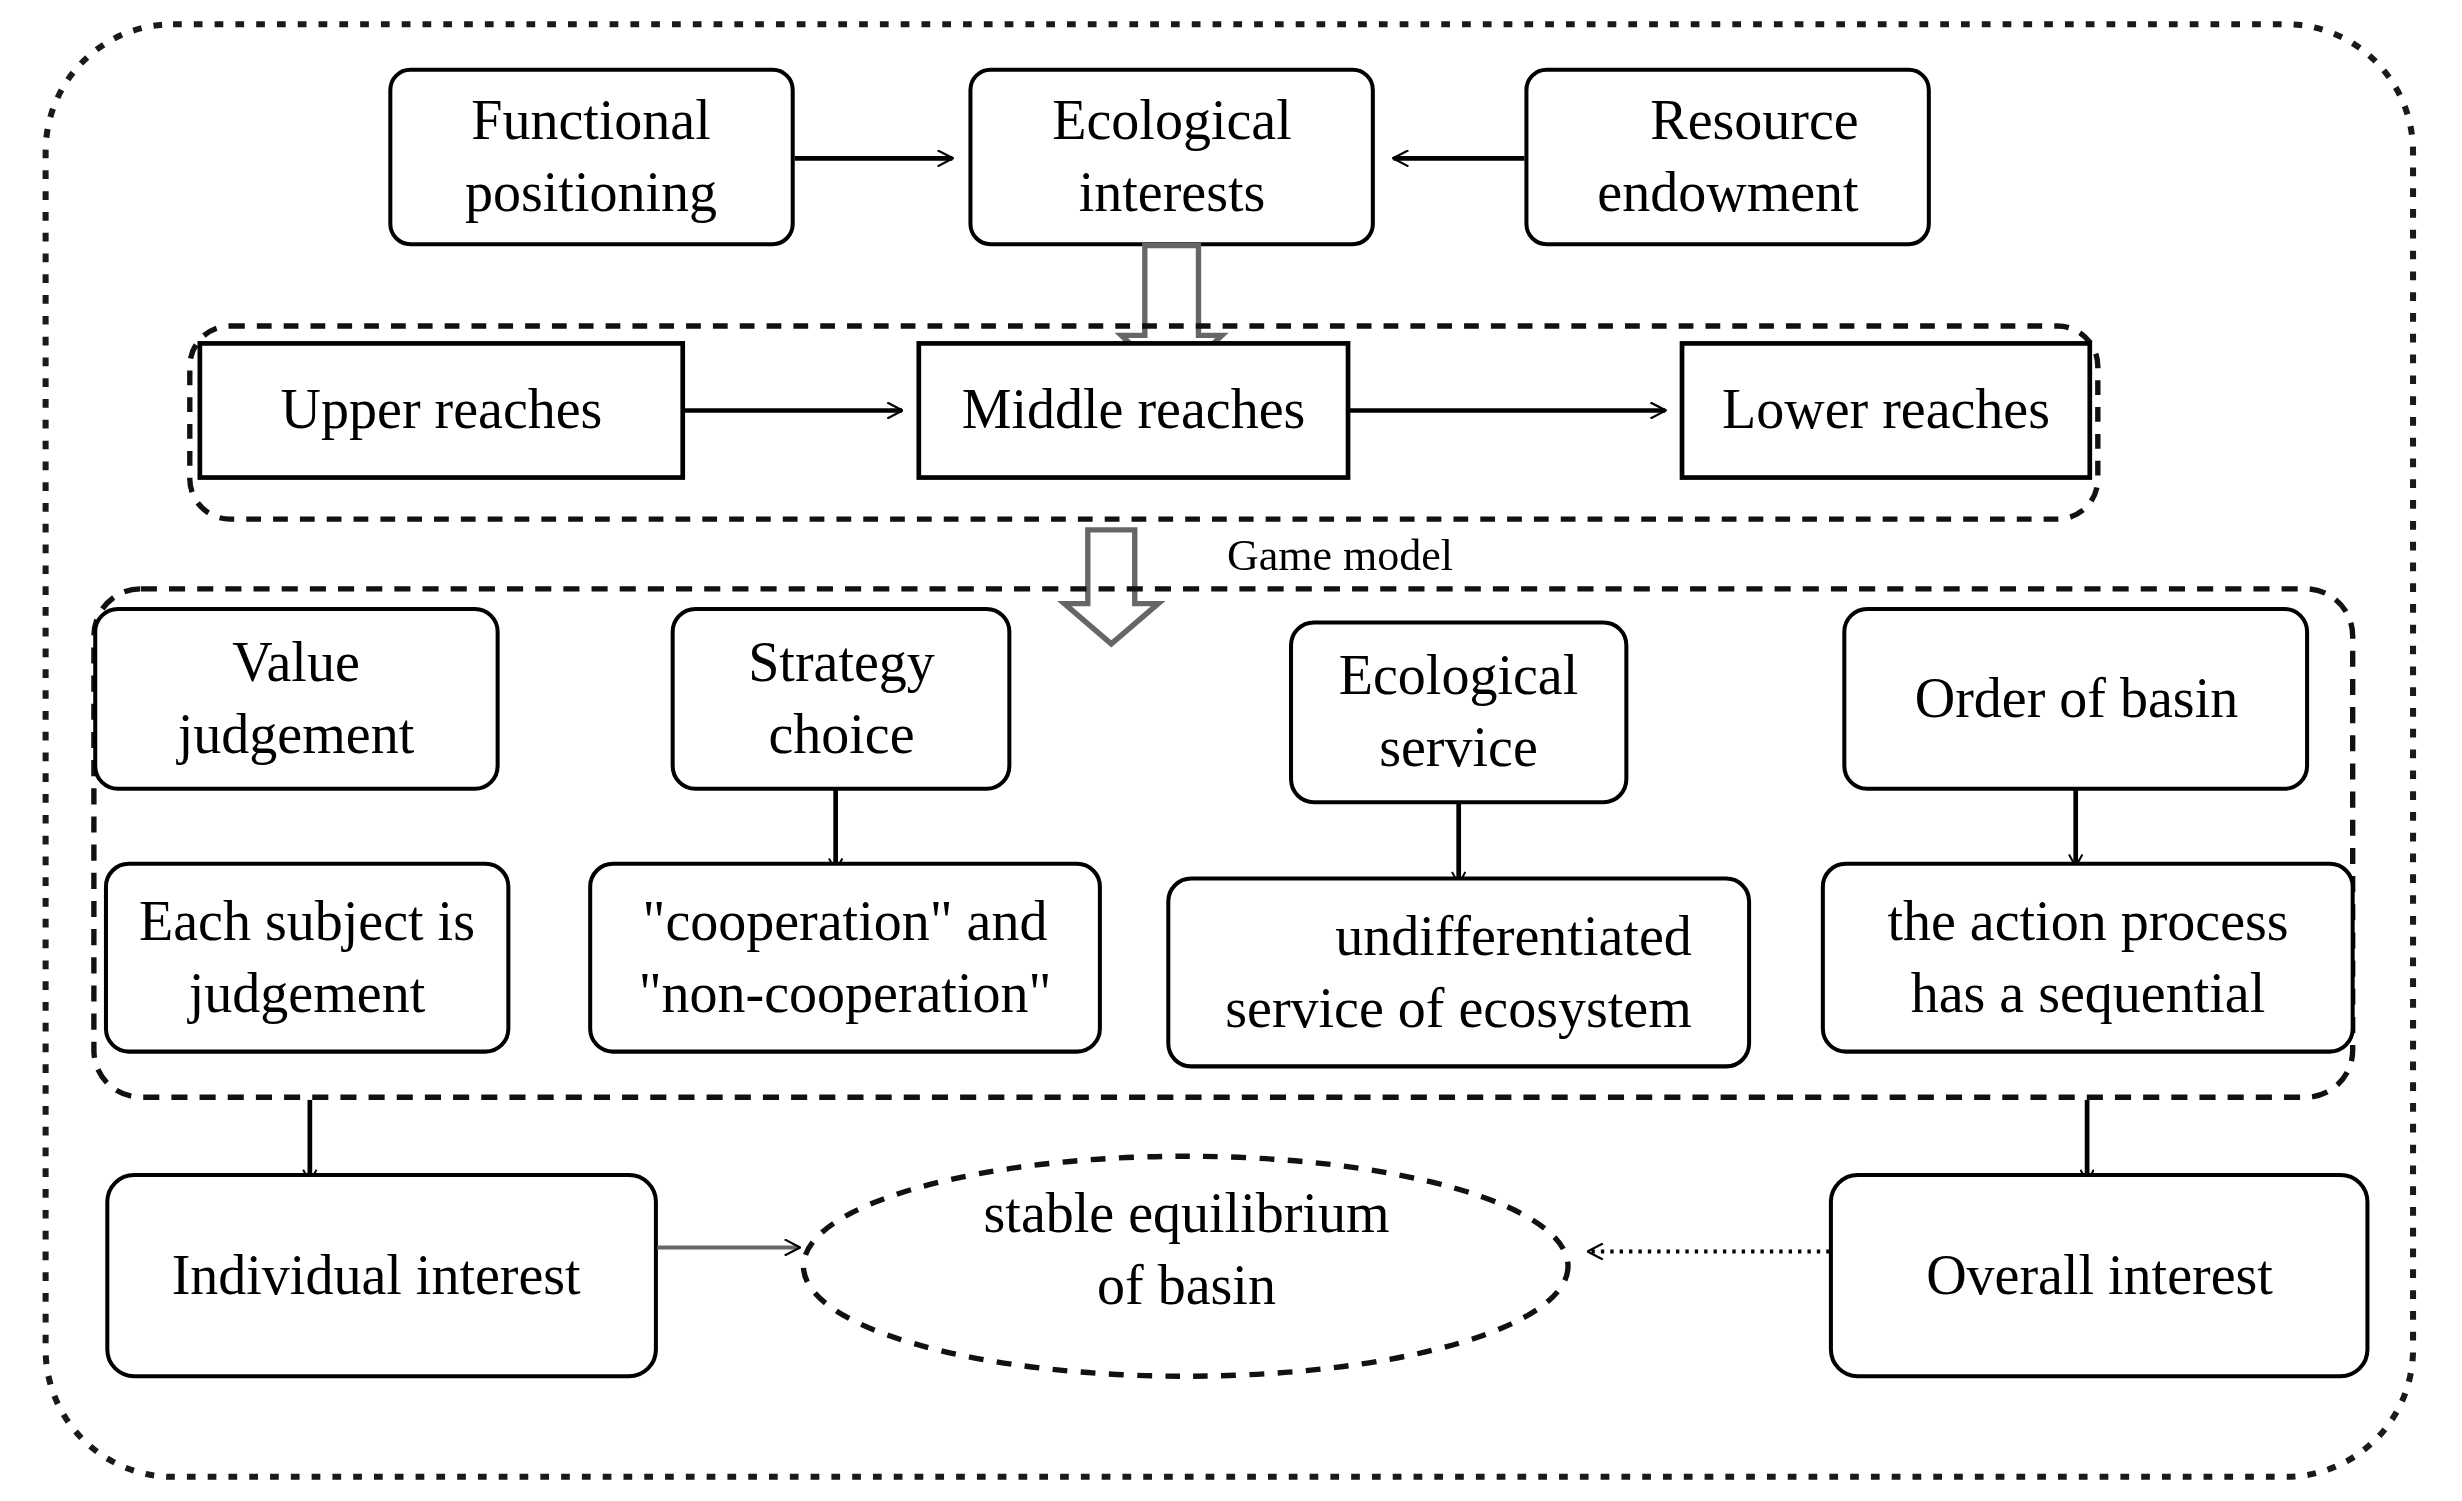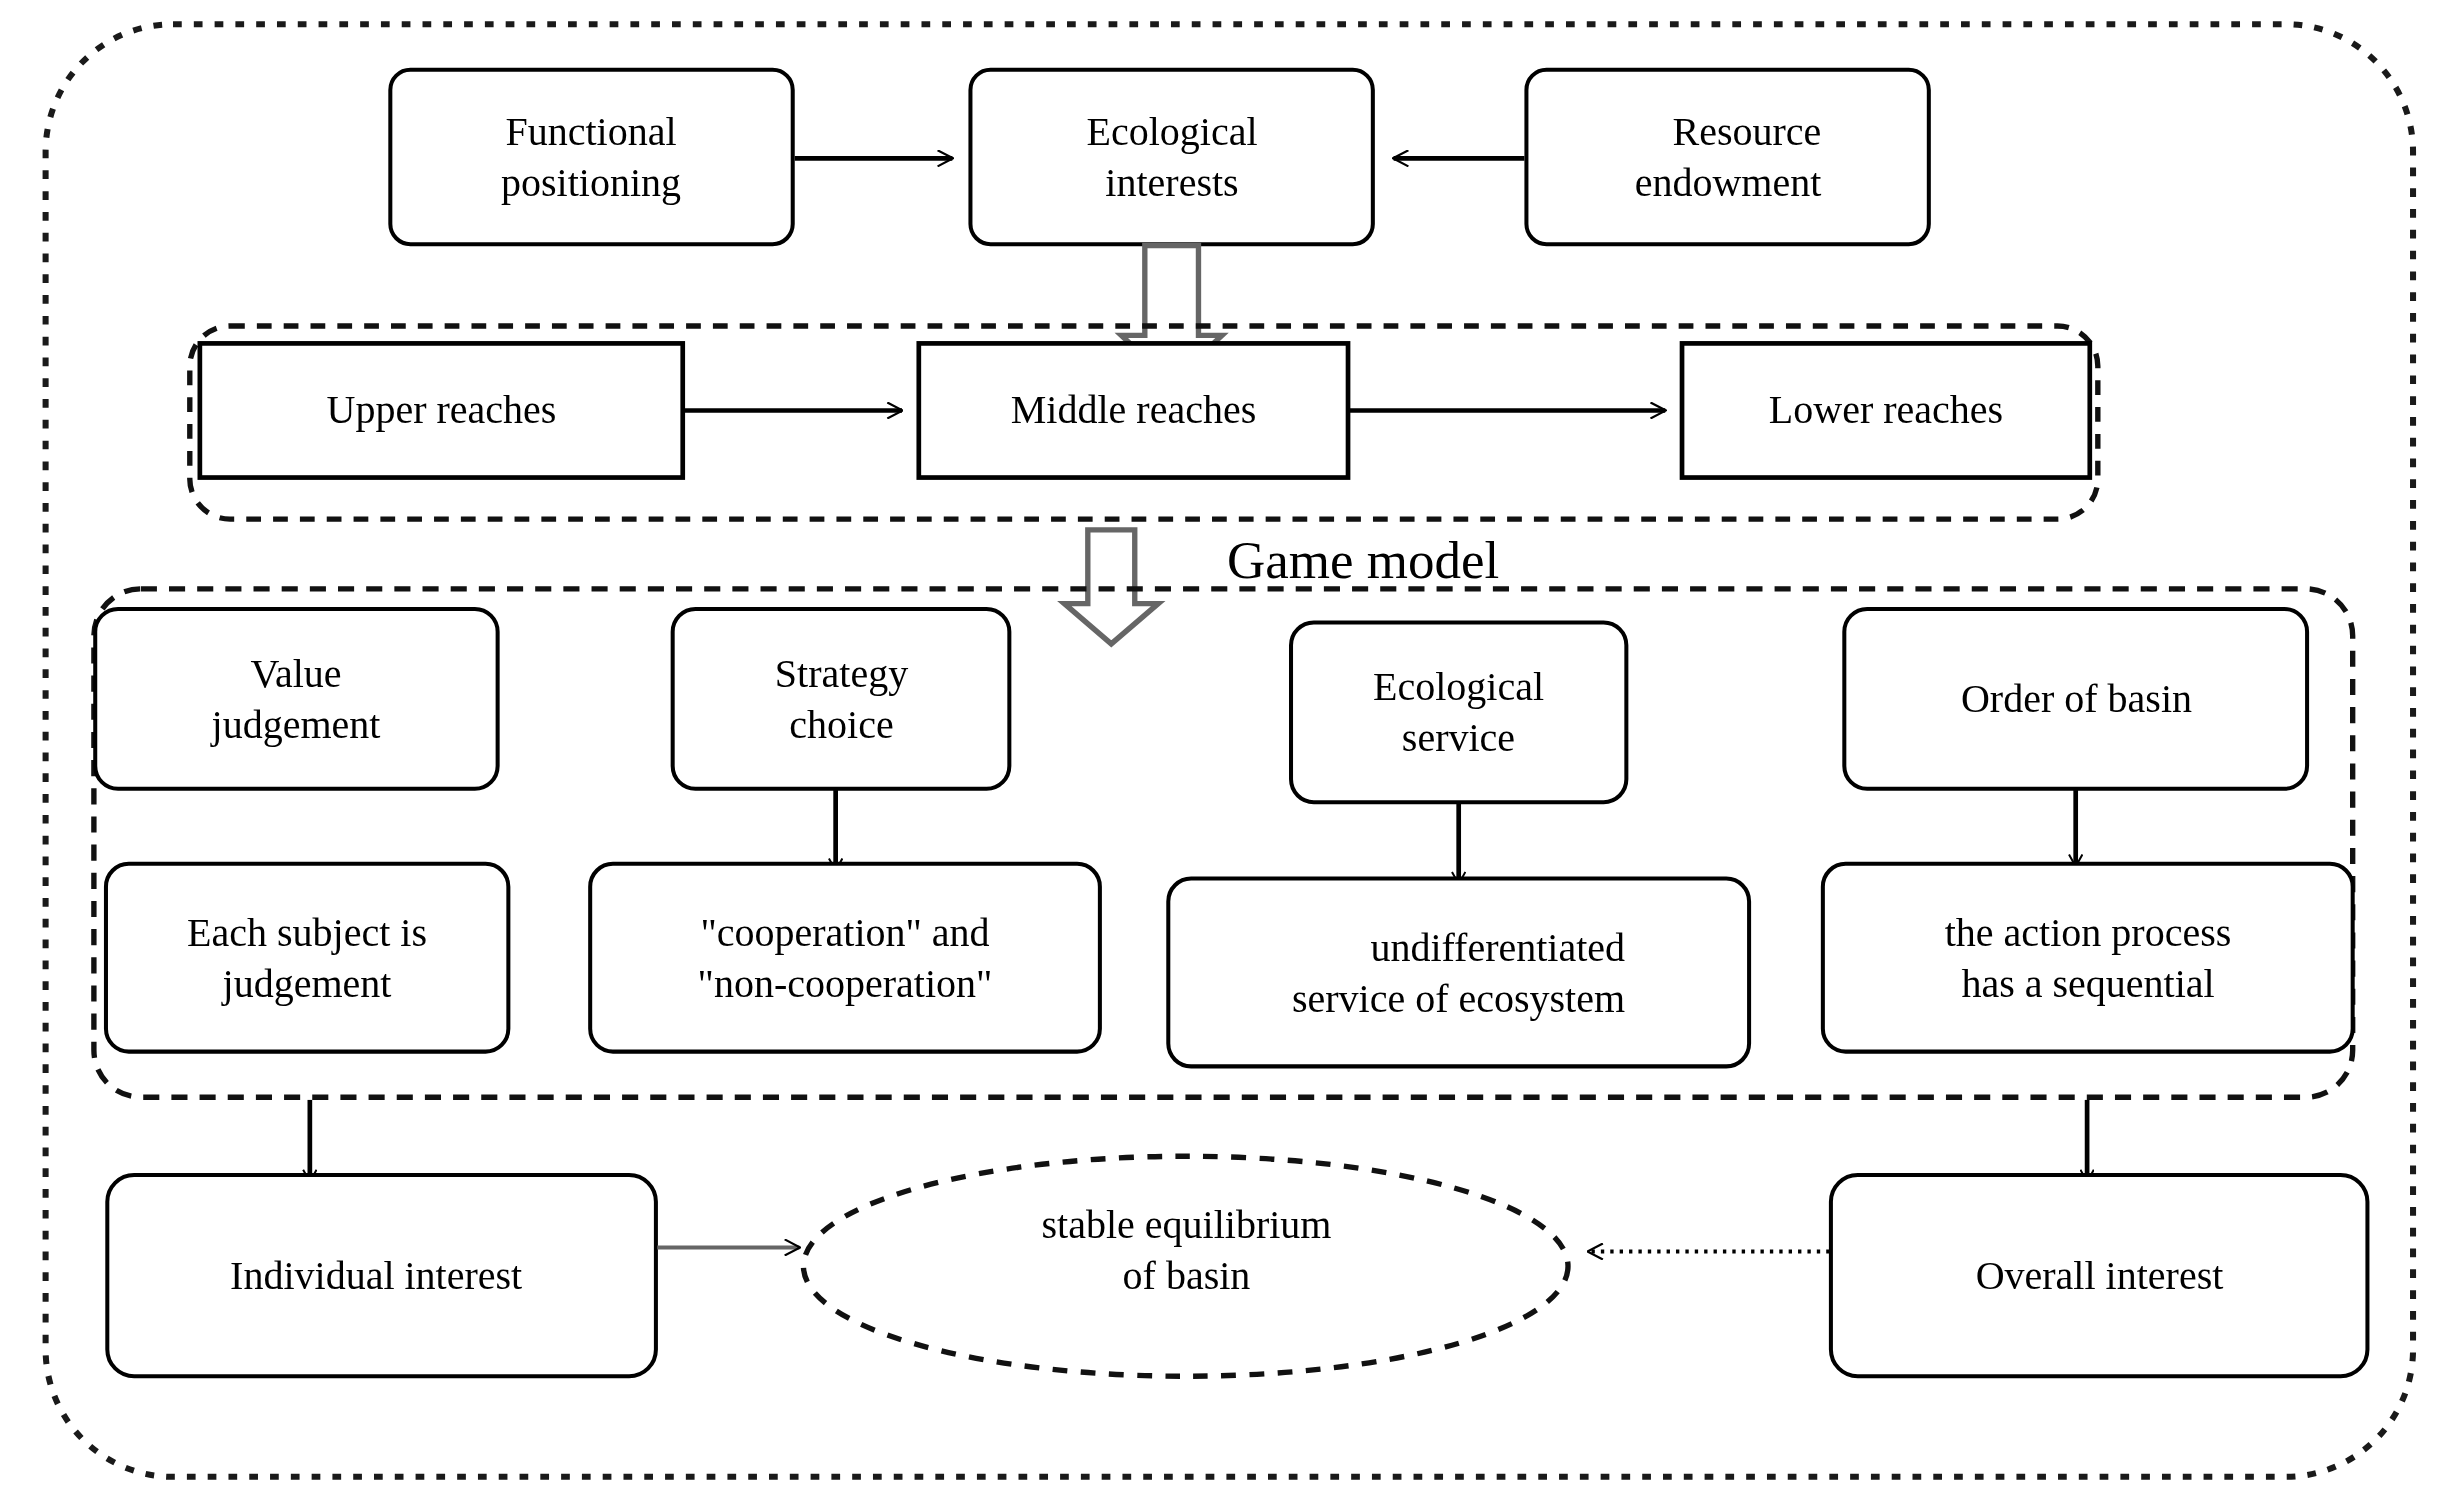--- a/index.html
+++ b/index.html
@@ -13,27 +13,27 @@
   svg.layer{position:absolute;left:0;top:0;width:2462px;height:1501px;}
   .node{
     position:absolute;
     display:flex;align-items:center;justify-content:center;
     text-align:center;
     color:#000;
     background:transparent;
     line-height:1.28;
     box-sizing:border-box;
     white-space:pre-line;
-    font-size:40px;
+    font-size:56px;
     padding:0 6.7px;
   }
   .lbl{
     position:absolute;
     color:#000;
-    font-size:53px;
+    font-size:44px;
     white-space:nowrap;
   }
 </style>
 </head>
 <body>
 
 <div id="stage">
 
   <svg class="layer" viewBox="0 0 3671 2238">
     <defs>

